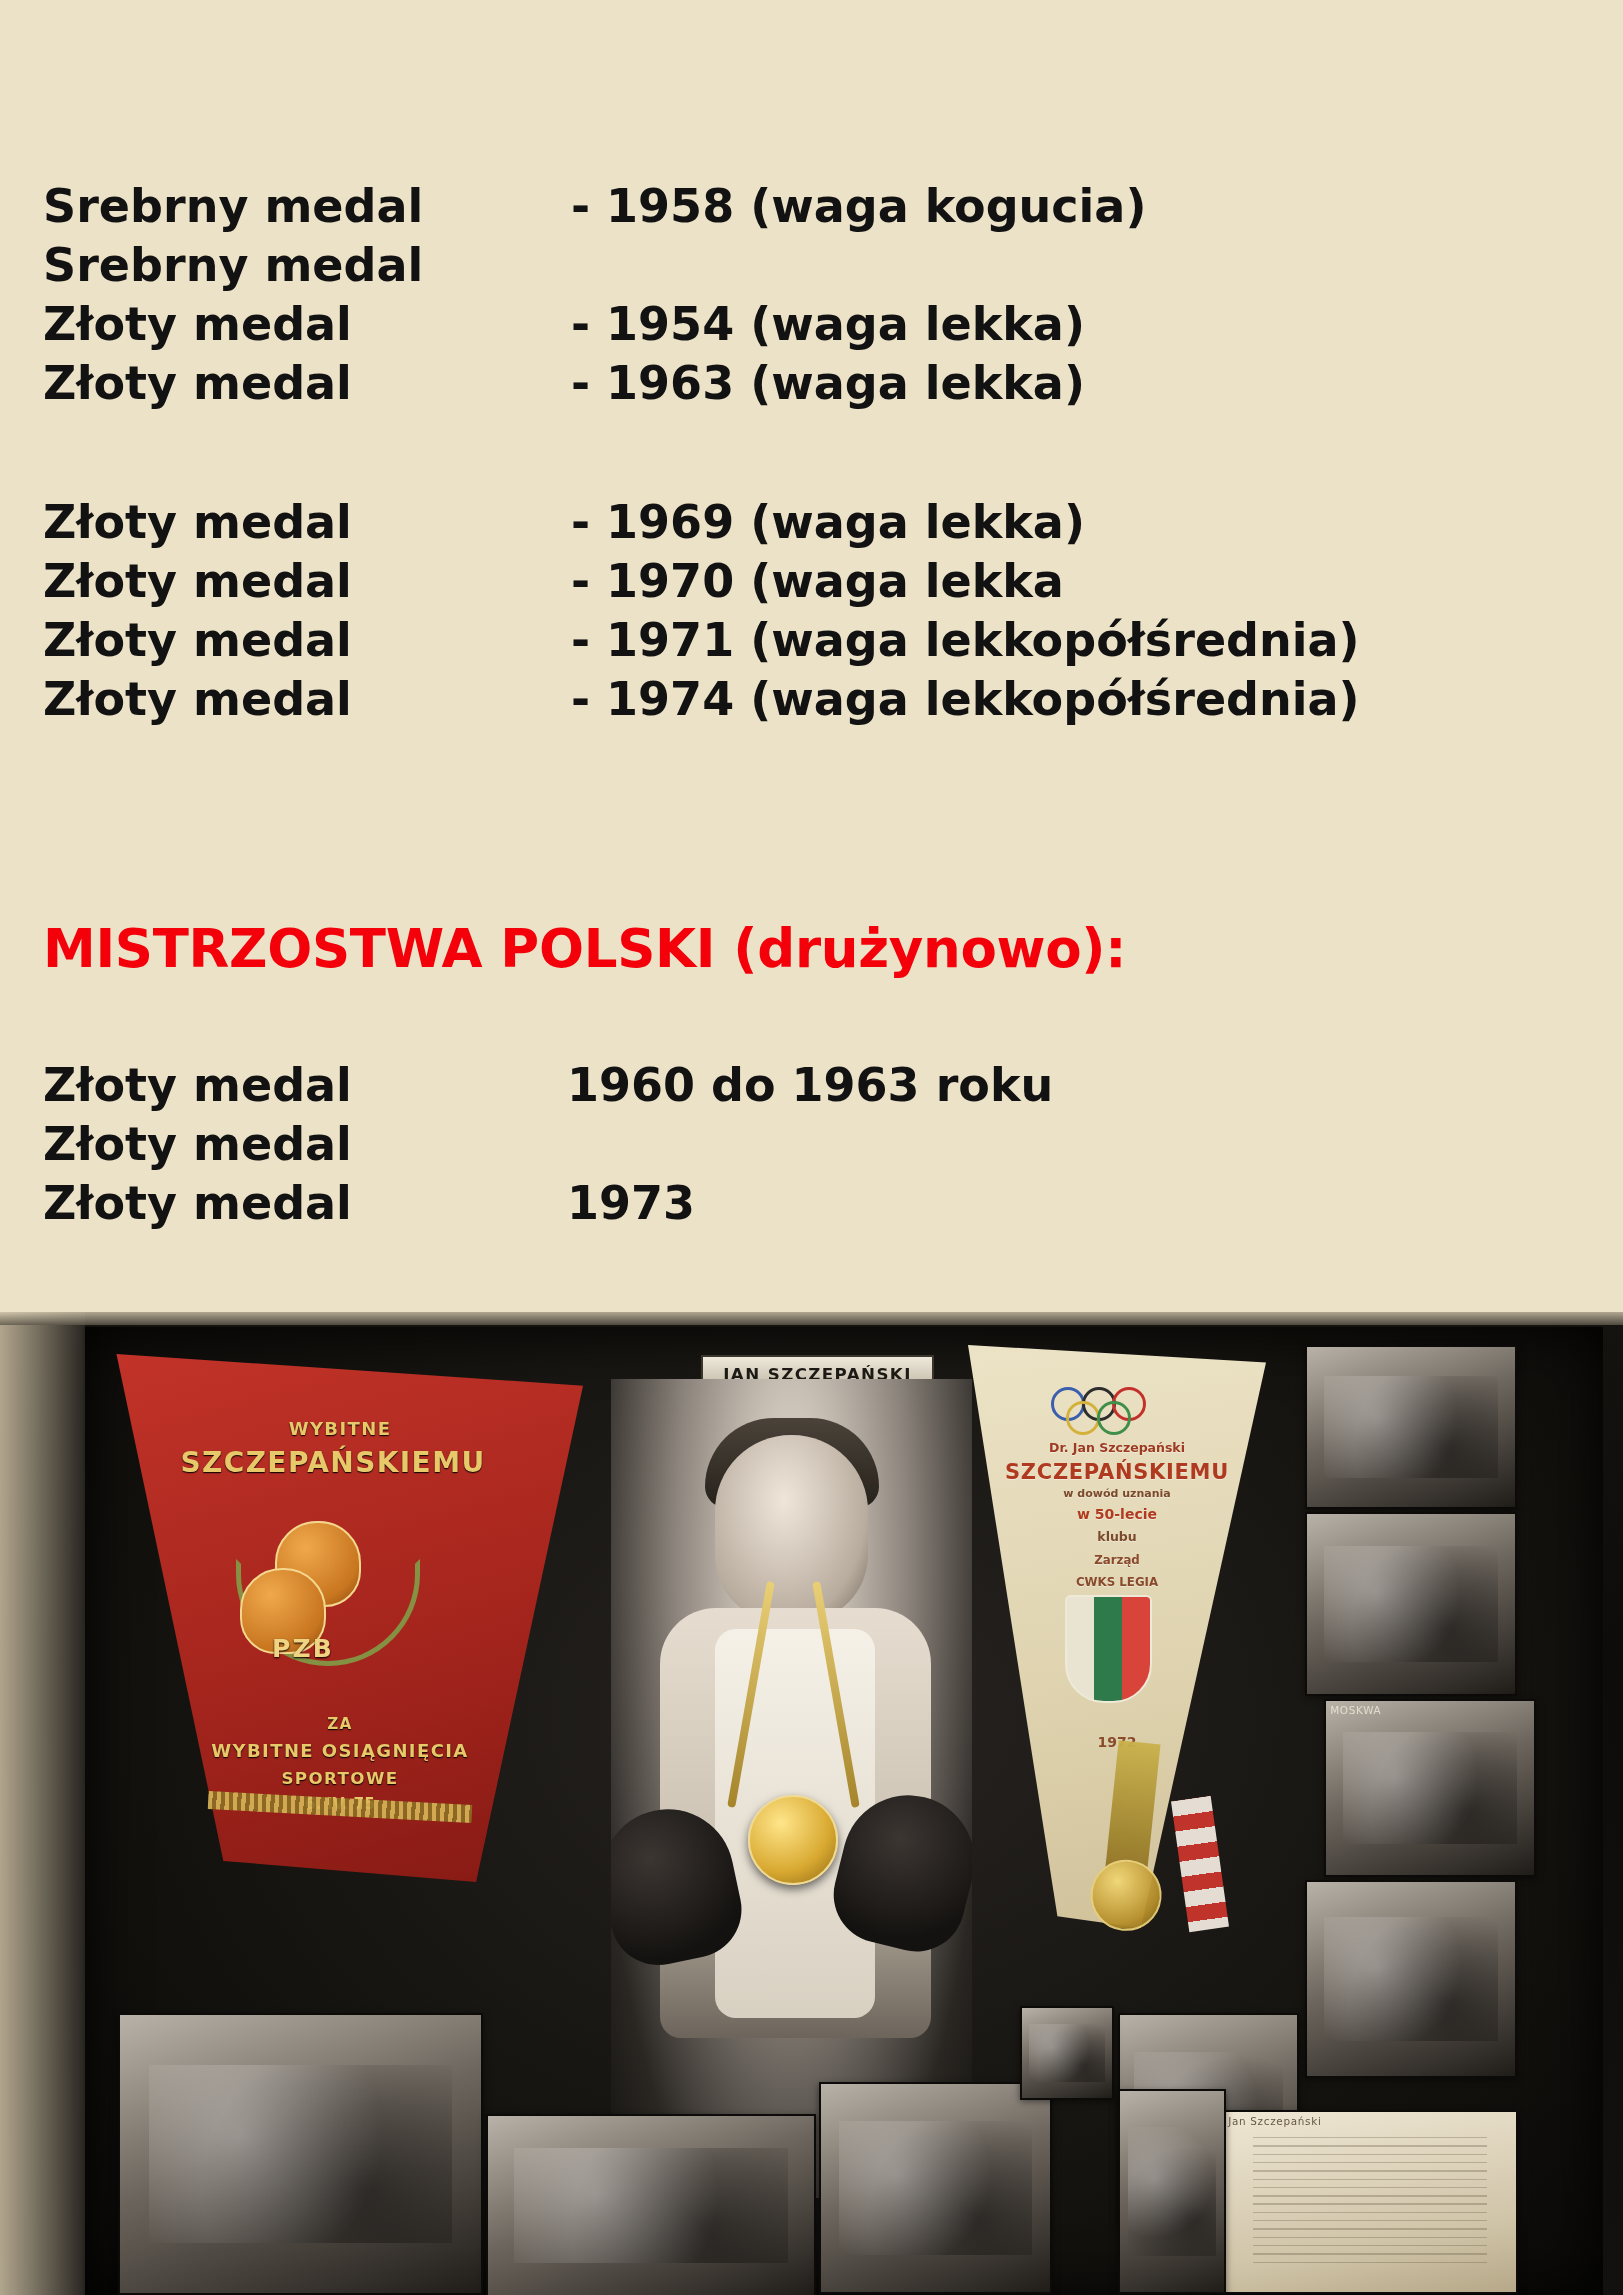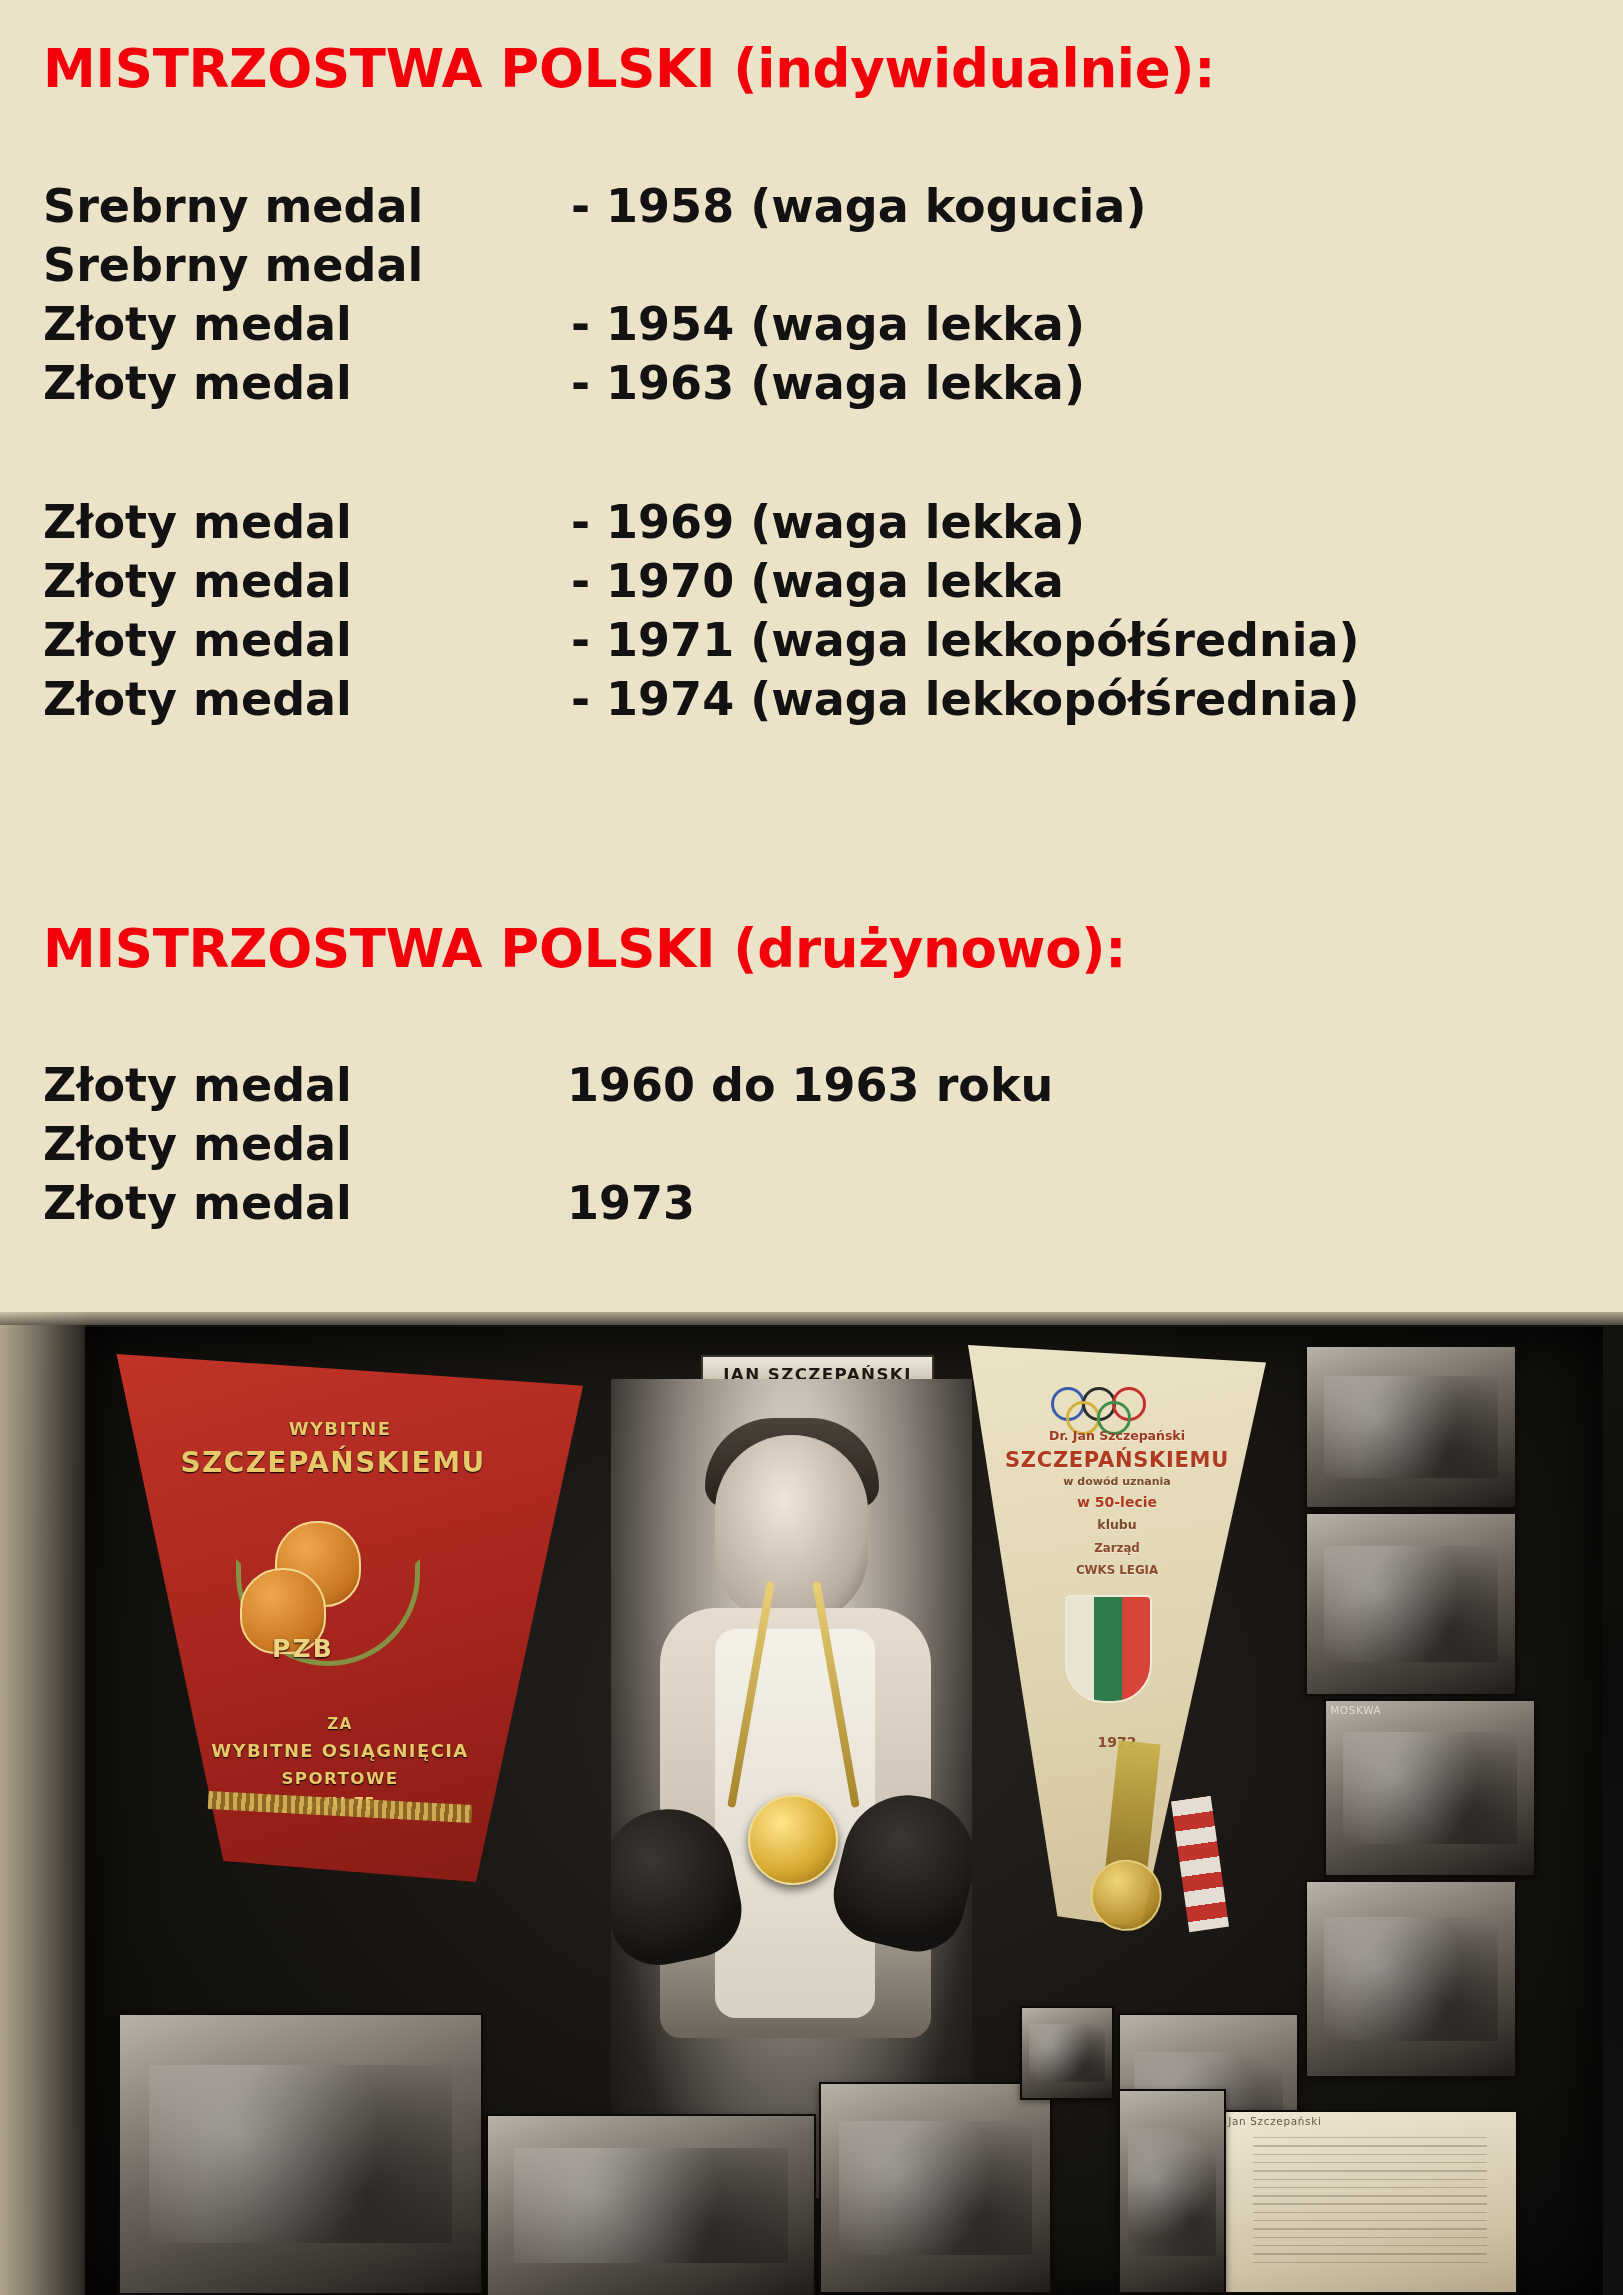--- a/index.html
+++ b/index.html
@@ -226,20 +226,21 @@
   .ring.r3 { left: 61px;top: 0;   border-color:#c4302b; }
   .ring.r4 { left: 15.3px;top: 14px;border-color:#d4b13a; }
   .ring.r5 { left: 46px;top: 14px;border-color:#3f8f4a; }
   .pc-text {
     position: absolute;
     width: 100%;
     text-align: center;
     color: #b03a1f;
     font-weight: bold;
     text-shadow: 0 0.7px 0 rgba(255,255,255,.4);
+    margin-top: 12px;
   }
   .pc-text.t1 { top: 83px; font-size: 12.5px; color:#9c3a22;}
   .pc-text.t2 { top: 103px; font-size: 21px; letter-spacing:0.7px;}
   .pc-text.t3 { top: 130px; font-size: 11px; color:#7b4a2c;}
   .pc-text.t4 { top: 149px; font-size: 14px; }
   .pc-text.t5 { top: 172px; font-size: 12.5px; color:#7b4a2c;}
   .pc-text.t6 { top: 196px; font-size: 11.8px; color:#8a4a2c;}
   .pc-text.t7 { top: 218px; font-size: 11.8px; color:#8a4a2c;}
   .pc-year {
     position: absolute;
@@ -393,21 +394,20 @@
   #t-trio      { left: 819px; top: 770px; width: 229px; height: 208px; }
   #t-letter    { left: 1222px; top: 798px; width: 292px; height: 180px; }
   #t-doc       { left: 1118px; top: 777px; width: 104px; height: 201px; }
   #t-cup       { left: 1020px; top: 694px; width: 90px; height: 90px; }
 </style>
 </head>
 <body>
 
 <div class="page">
 
-  <div class="section-title" id="title-1">MISTRZOSTWA POLSKI (indywidualnie):</div>
 
   <div class="medal-list" id="list-ind-a">
     <div class="medal-row">
       <span class="medal-kind">Srebrny medal</span>
       <span class="medal-detail">- 1958 (waga kogucia)</span>
     </div>
     <div class="medal-row">
       <span class="medal-kind">Srebrny medal</span>
     </div>
     <div class="medal-row">

